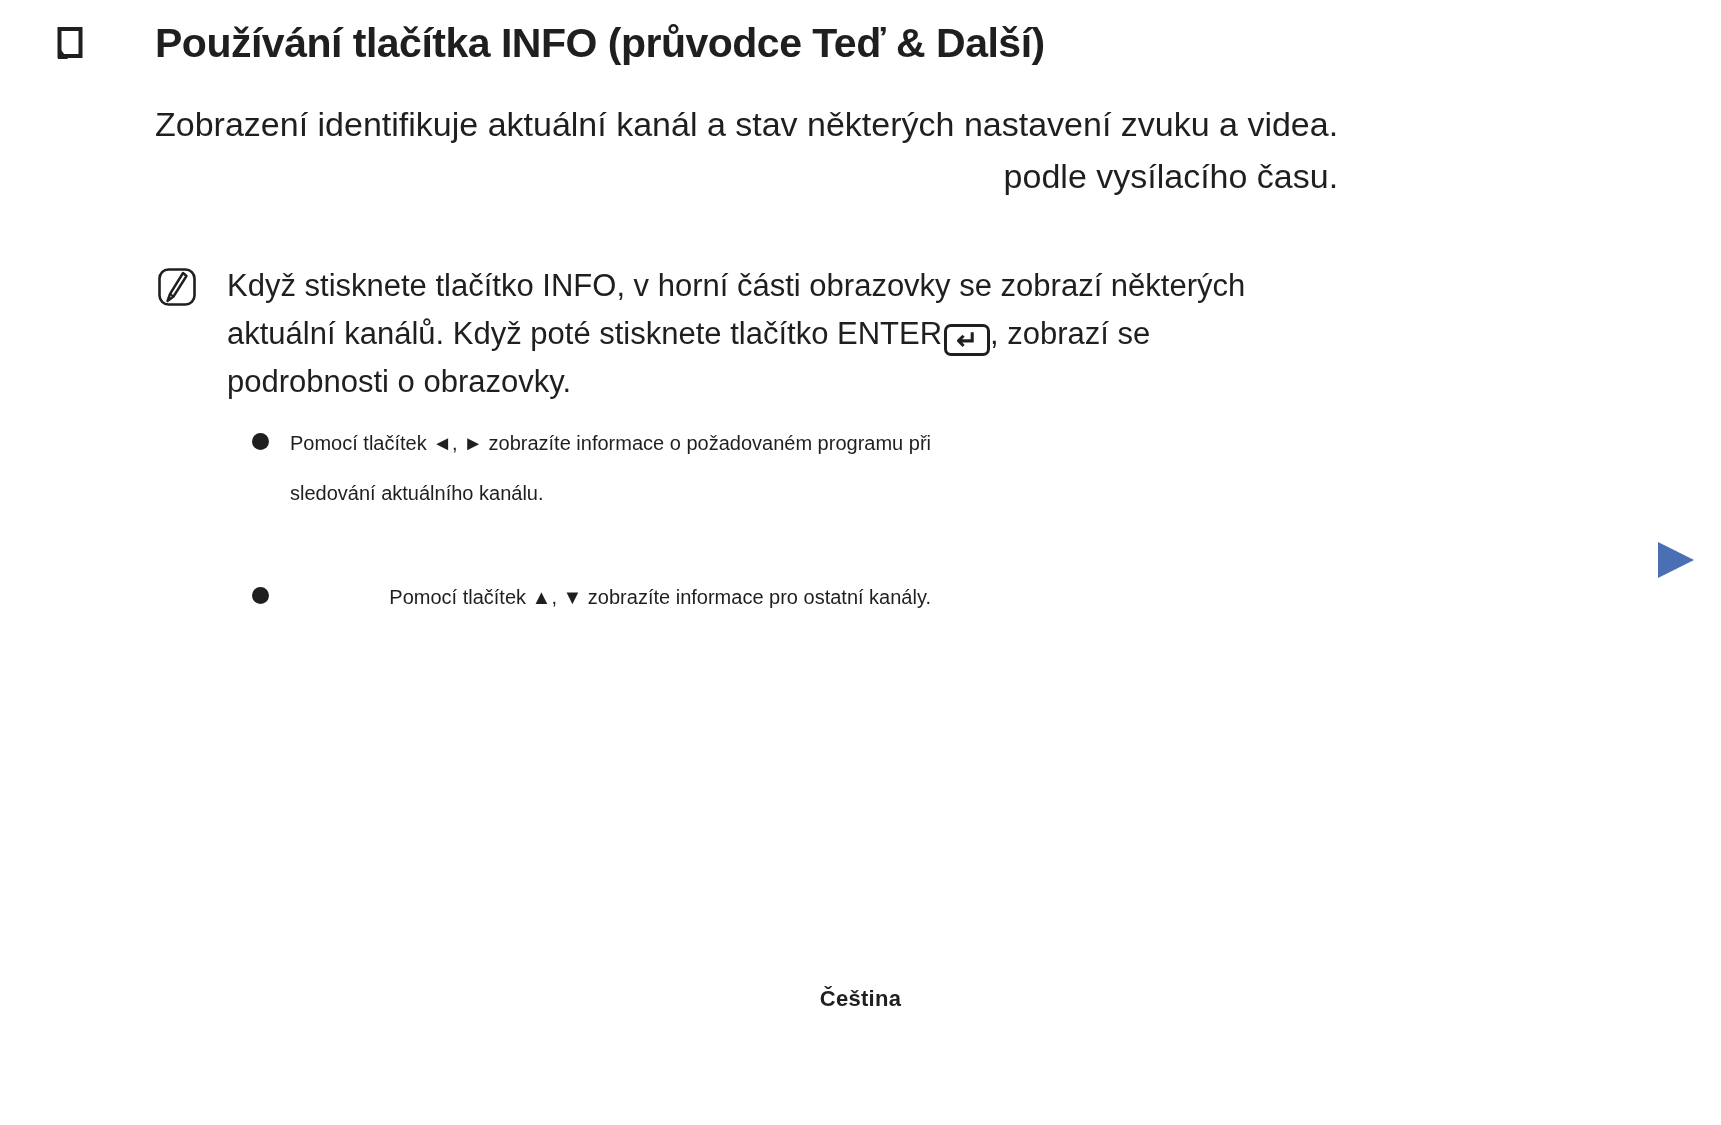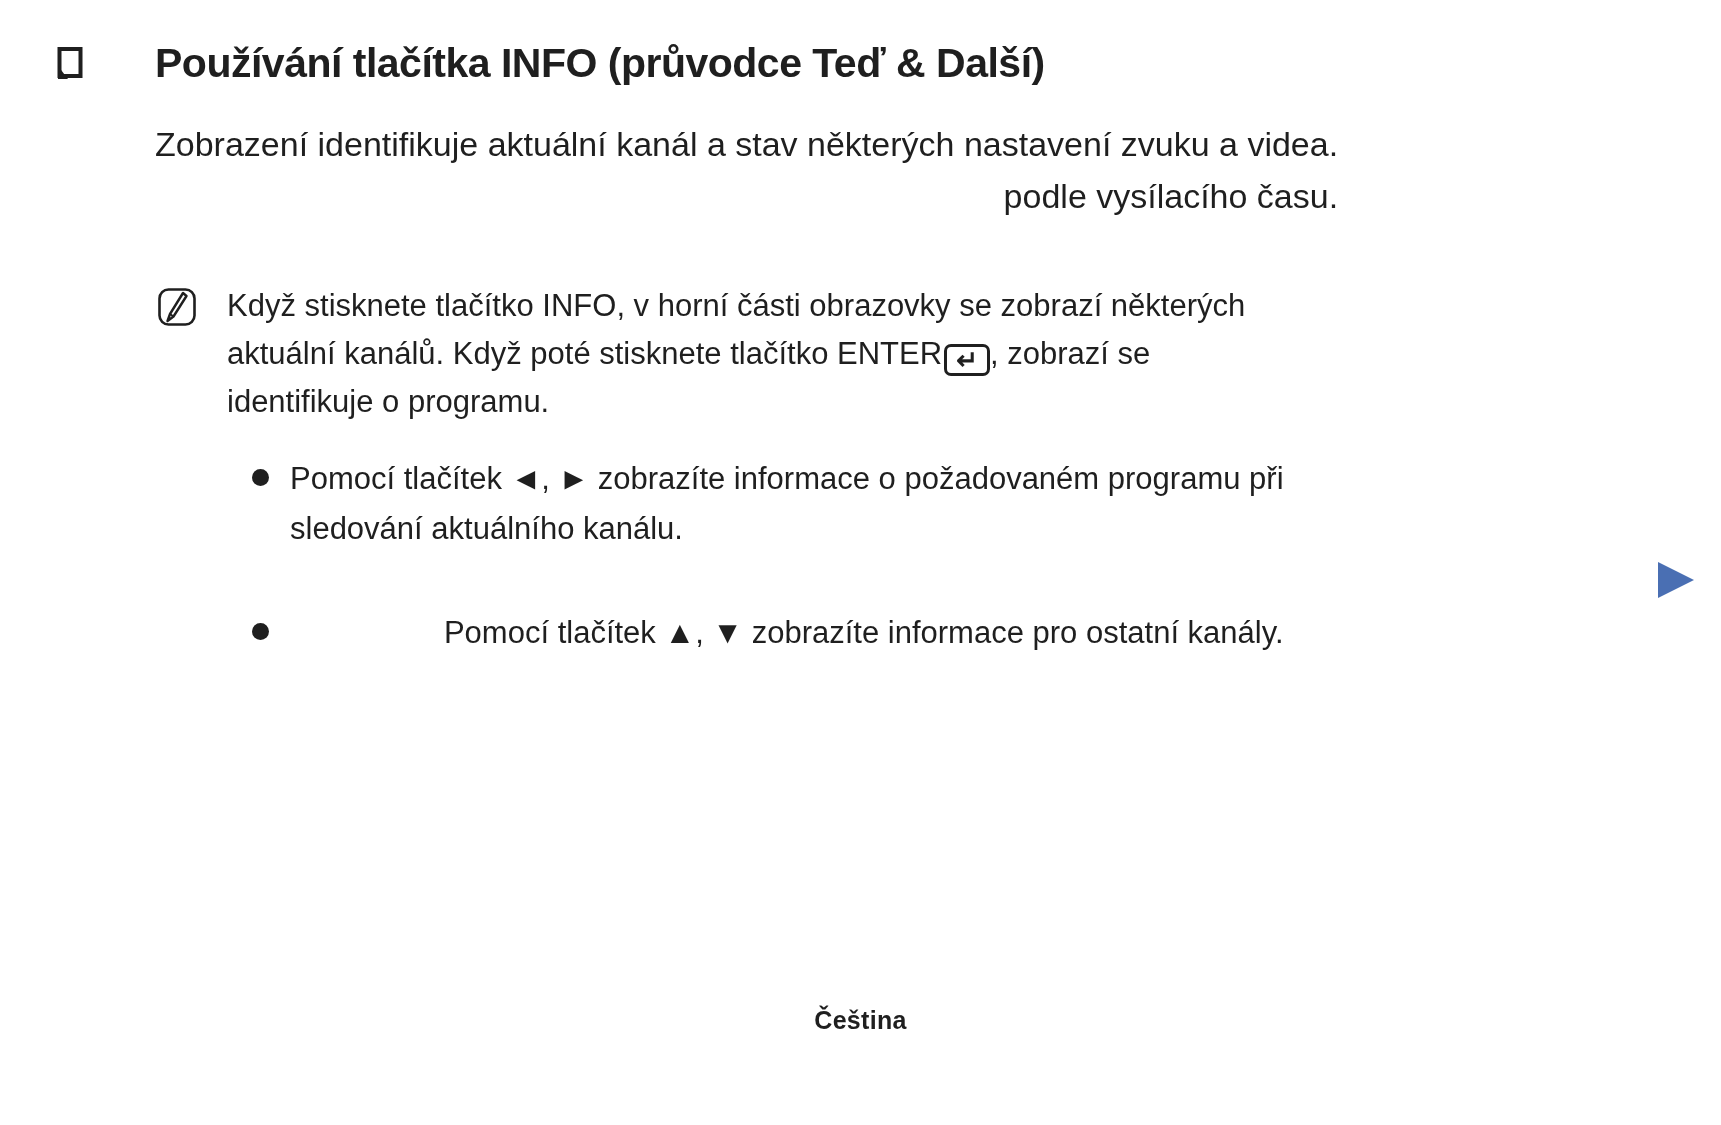--- a/index.html
+++ b/index.html
@@ -4,21 +4,21 @@
 <style>
   * { margin: 0; padding: 0; box-sizing: border-box; }
   html, body {
     width: 1721px; height: 1125px;
     background: #ffffff;
     font-family: "Liberation Sans", sans-serif;
     color: #1f1f1f;
     overflow: hidden;
     position: relative;
   }
-  .page { position: absolute; inset: 0; margin-top: 20px; }
+  .page { position: absolute; inset: 0; }
 
   
   .heading-row {
     position: absolute; left: 57px; top: 20px;
     display: flex; align-items: flex-start;
   }
   .section-marker {
     width: 27px; height: 34px; margin-top: 6px;
     flex: 0 0 auto;
   }
@@ -54,22 +54,22 @@
     width: 46px; height: 32px;
     border: 3px solid #1f1f1f; border-radius: 7px;
     vertical-align: -5px;
     text-align: center;
     font-weight: bold; font-size: 26px; line-height: 27px;
     margin-left: 2px;
   }
 
   
   .bullets {
-    position: absolute; left: 252px; top: 434px;
-    font-size: 31px; line-height: 50px;
+    position: absolute; left: 252px; top: 418px;
+    font-size: 20px; line-height: 50px;
   }
   .bullet-item { display: flex; align-items: flex-start; }
   .bullet-item + .bullet-item { margin-top: 54px; justify-content: space-between; }
   .bullet-dot {
     width: 17px; height: 17px; border-radius: 50%;
     background: #1f1f1f;
     margin-top: 15px;
     flex: 0 0 auto;
   }
   .bullet-text { margin-left: 21px; white-space: nowrap; }
@@ -78,21 +78,21 @@
   .next-arrow {
     position: absolute; left: 1656px; top: 540px;
     width: 40px; height: 40px;
     cursor: pointer;
   }
 
   
   .footer {
     position: absolute; left: 0; right: 0; top: 986px;
     text-align: center;
-    font-size: 25px; font-weight: bold;
+    font-size: 22px; font-weight: bold;
     letter-spacing: 0.3px;
   }
 </style>
 </head>
 <body>
 
 <div class="page">
 
   <div class="heading-row">
     <svg class="section-marker" viewBox="0 0 27 34">
@@ -109,21 +109,21 @@
 
   <div class="note">
     <svg class="note-icon" viewBox="0 0 38 38">
       <rect x="1.5" y="1.5" width="35" height="35" rx="9" fill="none" stroke="#1f1f1f" stroke-width="2.6"></rect>
       <path d="M25 5 L12 26 L9.5 33 L15.5 28.5 L28.5 8 Z" fill="none" stroke="#1f1f1f" stroke-width="2.4" stroke-linejoin="round"></path>
       <path d="M12 26 L15.5 28.5" stroke="#1f1f1f" stroke-width="2"></path>
     </svg>
     <div class="note-body">
       <div><span>Když stisknete tlačítko </span><b>INFO</b><span>, v horní části obrazovky se zobrazí některých</span></div>
       <div><span>aktuální kanálů. Když poté stisknete tlačítko </span><b>ENTER</b><span class="enter-key">↵</span><span>, zobrazí se</span></div>
-      <div>identifikuje o programu.</div>
+      <div>podrobnosti o obrazovky.</div>
     </div>
   </div>
 
   <div class="bullets">
     <div class="bullet-item">
       <div class="bullet-dot"></div>
       <div class="bullet-text">
         <div>Pomocí tlačítek ◄, ► zobrazíte informace o požadovaném programu při</div>
         <div>sledování aktuálního kanálu.</div>
       </div>

